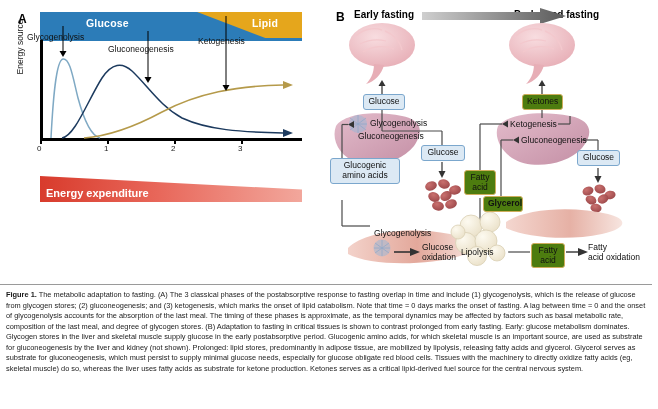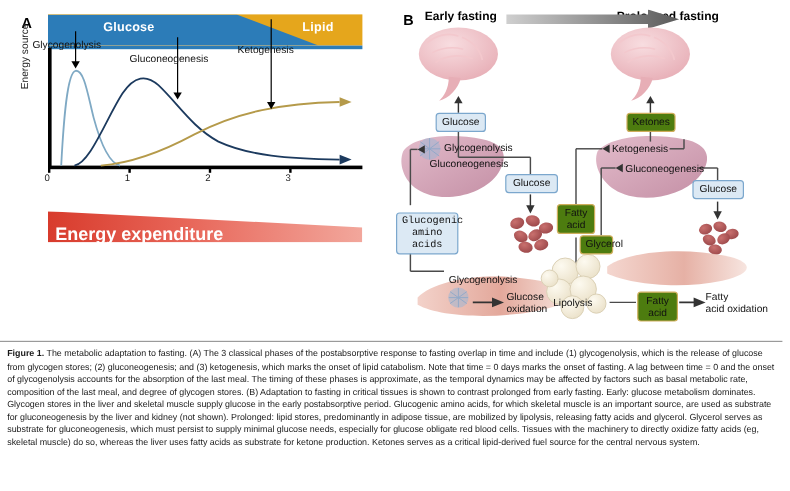--- a/index.html
+++ b/index.html
@@ -62,21 +62,21 @@
   .curve-label{position:absolute;font-size:8.5px;color:#111;}
 
   #eeWrap{position:absolute;left:40px;top:176px;width:262px;height:26px;}
   #eeBar{
     position:absolute;left:0;top:0;width:262px;height:26px;
     background:linear-gradient(90deg,#d83b2c 0%,#e8675a 45%,#f2a79c 100%);
     clip-path:polygon(0 0,100% 52%,100% 100%,0 100%);
   }
   #eeLabel{
     position:absolute;left:6px;top:11px;
-    color:#ffffff;font-weight:bold;font-size:15px;
+    color:#ffffff;font-weight:bold;font-size:11px;
   }
 
   
   #panelB{position:absolute;left:330px;top:0;width:328px;height:280px;}
 
   #bigArrow{position:absolute;left:50px;top:8px;width:186px;height:16px;}
 
   .col-title{font-weight:bold;font-size:10px;color:#000;}
 
   .chip{
@@ -331,37 +331,37 @@
 
       <g>
         <path d="M176,222 C196,208 244,206 278,214 C298,219 298,228 272,234 C234,242 192,236 176,228 Z" fill="url(#muscleG)" opacity="0.9"></path>
       </g>
     </svg>
 
     <div class="chip" style="left:33px;top:94px;width:42px;">Glucose</div>
 
     <div class="chip" style="left:91px;top:145px;width:44px;">Glucose</div>
 
-    <div class="chip" style="left:0px;top:177px;width:52px;line-height:1.15;font-family:Liberation Mono, monospace;">
+    <div class="chip" style="left:0px;top:158px;width:70px;line-height:1.15;">
       <span>Glucogenic<br>amino acids</span>
     </div>
 
     <div class="organ-text" style="left:40px;top:118px;">Glycogenolysis</div>
     <div class="organ-text" style="left:28px;top:131px;">Gluconeogenesis</div>
 
     <div class="organ-text" style="left:44px;top:228px;">Glycogenolysis</div>
     <div class="organ-text" style="left:92px;top:243px;line-height:1.15;">Glucose<br>oxidation</div>
 
     <div class="chip gold" style="left:192px;top:94px;width:41px;">Ketones</div>
 
     <div class="chip" style="left:247px;top:150px;width:43px;">Glucose</div>
 
     <div class="chip gold" style="left:134px;top:170px;width:32px;line-height:1.12;">Fatty<br>acid</div>
 
-    <div class="chip gold" style="left:153px;top:196px;width:28px;">Glycerol</div>
+    <div class="chip gold" style="left:153px;top:196px;width:40px;font-weight:bold;">Glycerol</div>
 
     <div class="chip gold" style="left:201px;top:243px;width:34px;line-height:1.12;">Fatty<br>acid</div>
 
     <div class="organ-text" style="left:180px;top:119px;">Ketogenesis</div>
     <div class="organ-text" style="left:191px;top:135px;">Gluconeogenesis</div>
 
     <div class="organ-text" style="left:131px;top:247px;">Lipolysis</div>
 
     <div class="organ-text" style="left:258px;top:243px;line-height:1.15;white-space:nowrap;">Fatty<br>acid oxidation</div>
   </div>

